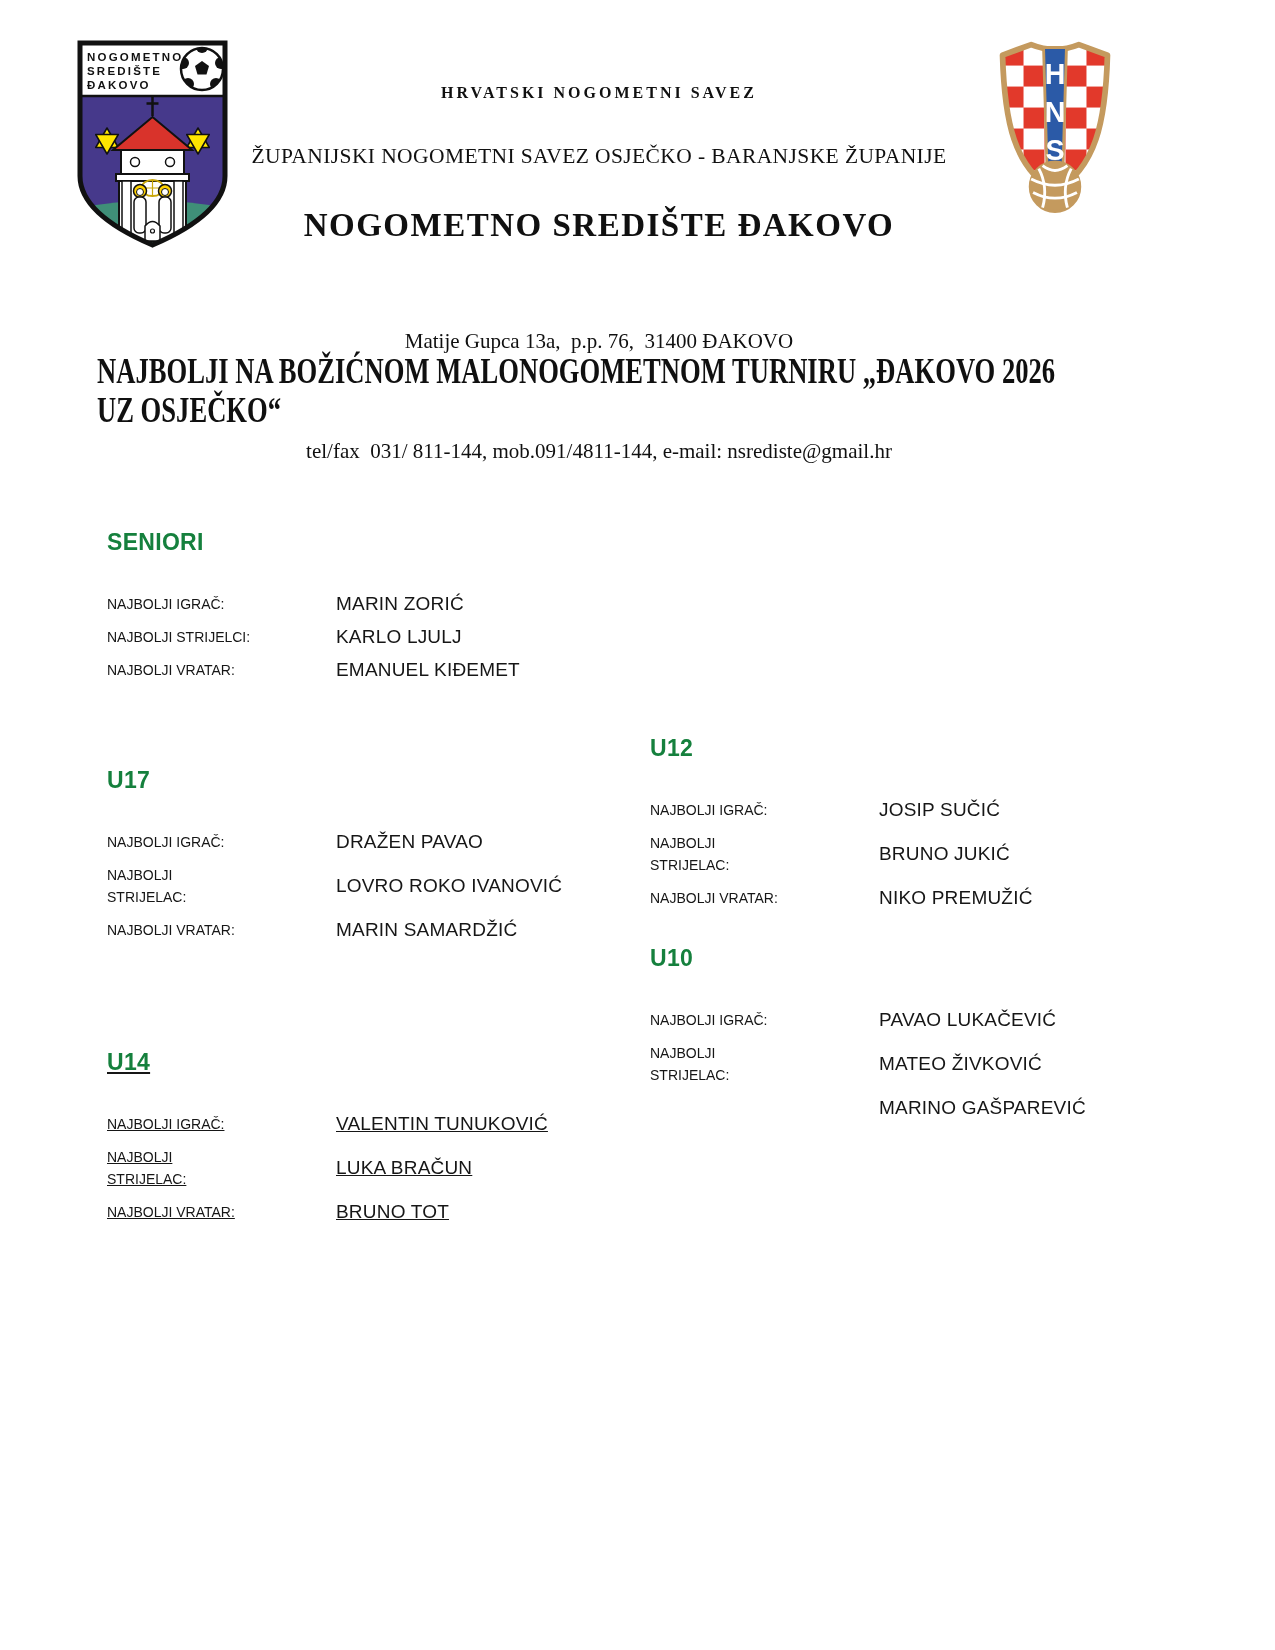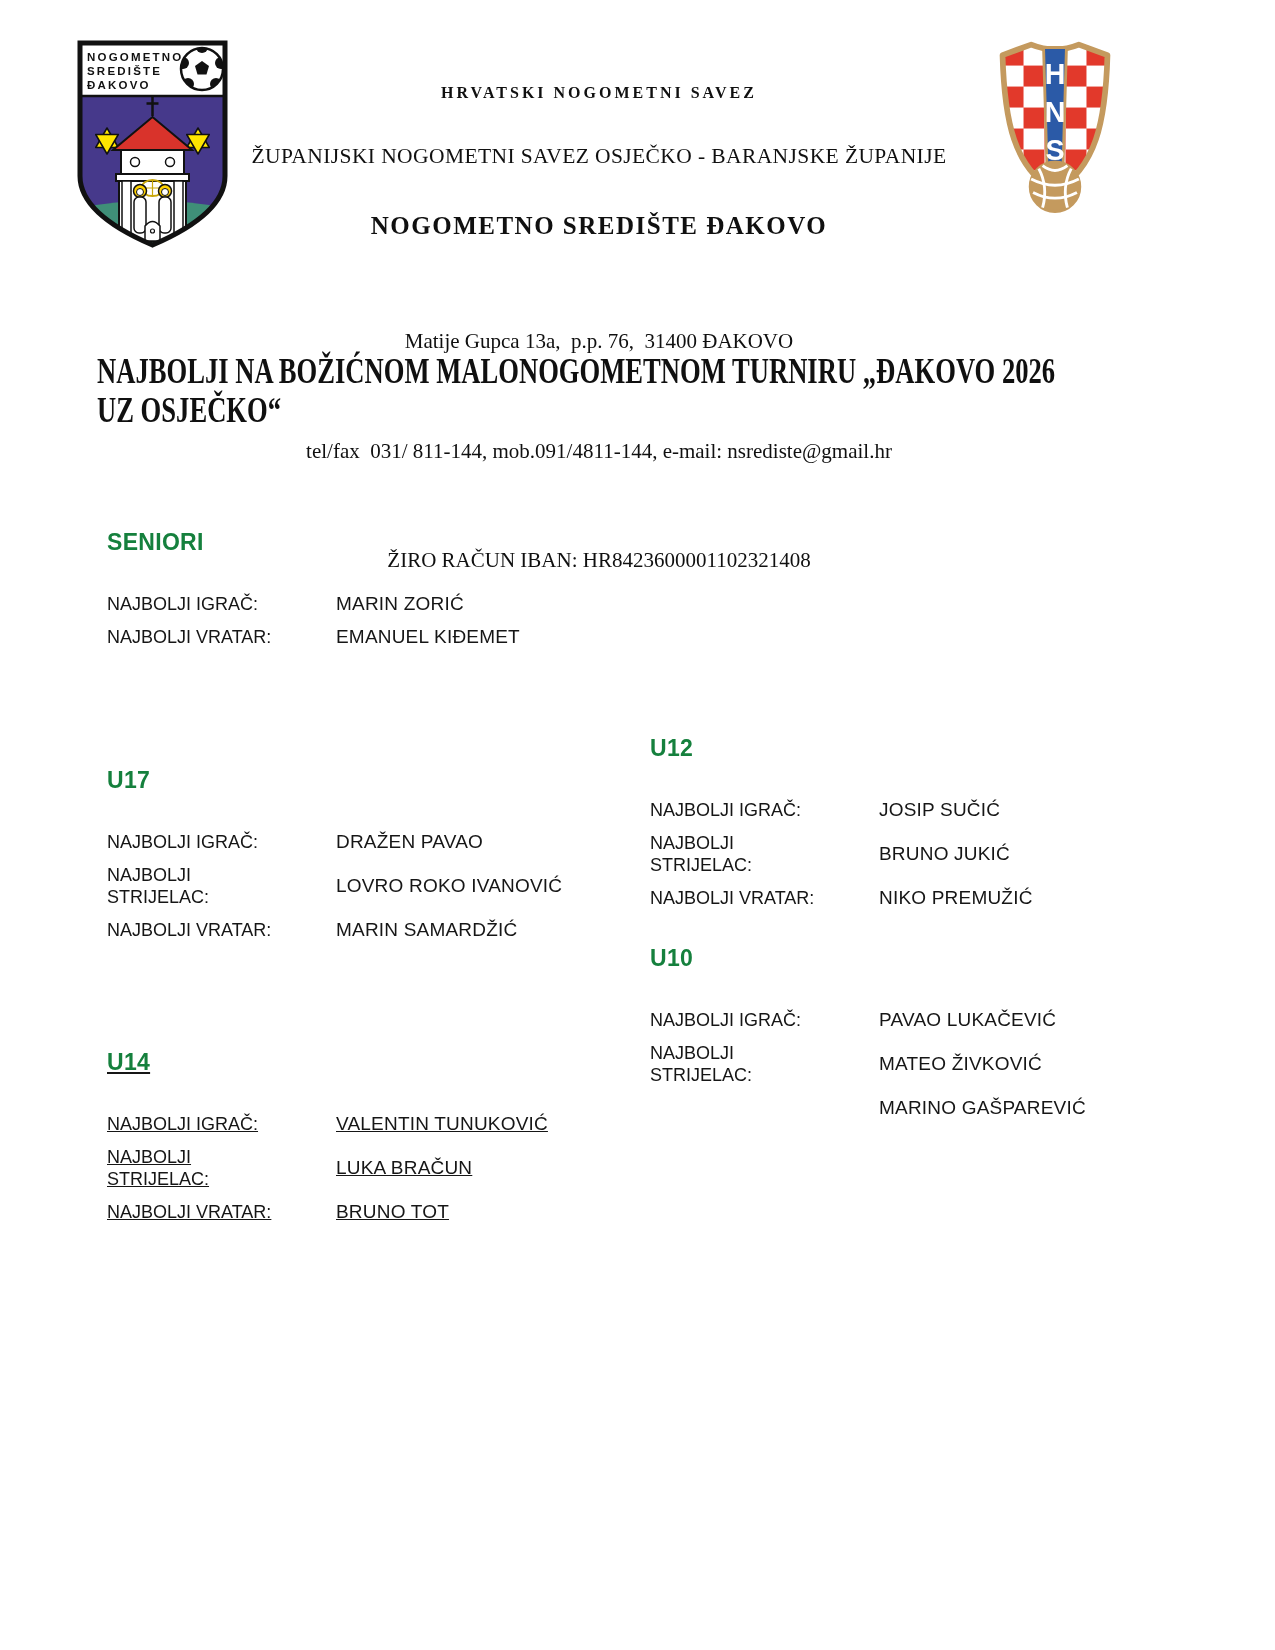--- a/index.html
+++ b/index.html
@@ -9,34 +9,34 @@
   }
   
   .left-logo{position:absolute;left:75px;top:38px;}
   .right-logo{position:absolute;left:993px;top:36px;}
   .header-text{
     position:absolute;left:228px;top:42px;width:742px;text-align:center;
     font-family:"Liberation Serif",serif;color:#101010;white-space:pre-wrap;
   }
   .ht-l1{font-weight:bold;font-size:16px;line-height:29px;letter-spacing:3px;}
   .ht-l2{font-size:21.5px;line-height:27px;letter-spacing:.4px;}
-  .ht-l3{font-weight:bold;font-size:25px;line-height:39px;letter-spacing:1.5px;}
+  .ht-l3{font-weight:bold;font-size:33px;line-height:39px;letter-spacing:1.5px;}
   .ht-sm{font-size:21px;line-height:26.5px;margin-top:47px;}
   
   .doc-title{
     position:absolute;left:97px;top:352px;width:1400px;
     font-family:"Liberation Serif",serif;font-weight:bold;font-size:35px;line-height:39px;
     color:#101010;white-space:pre-line;transform:scaleX(0.76);transform-origin:0 0;
   }
   
   .award-section{position:absolute;width:545px;}
   .award-heading{font-size:23px;font-weight:bold;letter-spacing:.3px;color:#15803d;line-height:22px;}
   .award-rows{margin-top:40px;}
   .award-row{display:grid;grid-template-columns:229px auto;align-items:center;margin-bottom:11px;min-height:22px;}
-  .award-label{font-size:18px;line-height:22px;white-space:pre-line;color:#161616;}
+  .award-label{font-size:14px;line-height:22px;white-space:pre-line;color:#161616;}
   .award-value{font-size:19px;line-height:22px;color:#161616;letter-spacing:.2px;}
   .pos-seniori{left:107px;top:512px;}
   .pos-u17{left:107px;top:750px;}
   .pos-u12{left:650px;top:718px;}
   .pos-u14{left:107px;top:1032px;text-decoration:underline;}
   .pos-u10{left:650px;top:928px;}
 </style>
 </head>
 <body>
 
@@ -135,34 +135,37 @@
       </g>
     </svg>
   </div>
 
   <div class="header-text">
     <div class="ht-l1">HRVATSKI NOGOMETNI SAVEZ</div>
     <div class="ht-l2">ŽUPANIJSKI NOGOMETNI SAVEZ OSJEČKO - BARANJSKE ŽUPANIJE</div>
     <div class="ht-l3">NOGOMETNO SREDIŠTE ĐAKOVO</div>
     <div class="ht-sm">Matije Gupca 13a,  p.p. 76,  31400 ĐAKOVO</div>
     <div class="ht-sm">tel/fax  031/ 811-144, mob.091/4811-144, e-mail: nsrediste@gmail.hr</div>
-    <div class="ht-sm">ŽIRO RAČUN IBAN: HR8423600001102321408</div>
   </div>
 
   <div class="doc-title">NAJBOLJI NA BOŽIĆNOM MALONOGOMETNOM TURNIRU „ĐAKOVO 2026
 UZ OSJEČKO“</div>
 
   <section class="award-section pos-seniori">
     <h2 class="award-heading">SENIORI</h2>
     <div class="award-rows">
       <div class="award-row">
         <span class="award-label">NAJBOLJI IGRAČ:</span>
         <span class="award-value">MARIN ZORIĆ</span>
       </div>
       <div class="award-row">
+        <span class="award-label">NAJBOLJI STRIJELCI:</span>
+        <span class="award-value">KARLO LJULJ</span>
+      </div>
+      <div class="award-row">
         <span class="award-label">NAJBOLJI VRATAR:</span>
         <span class="award-value">EMANUEL KIĐEMET</span>
       </div>
     </div>
   </section>
 
   <section class="award-section pos-u17">
     <h2 class="award-heading">U17</h2>
     <div class="award-rows">
       <div class="award-row">

